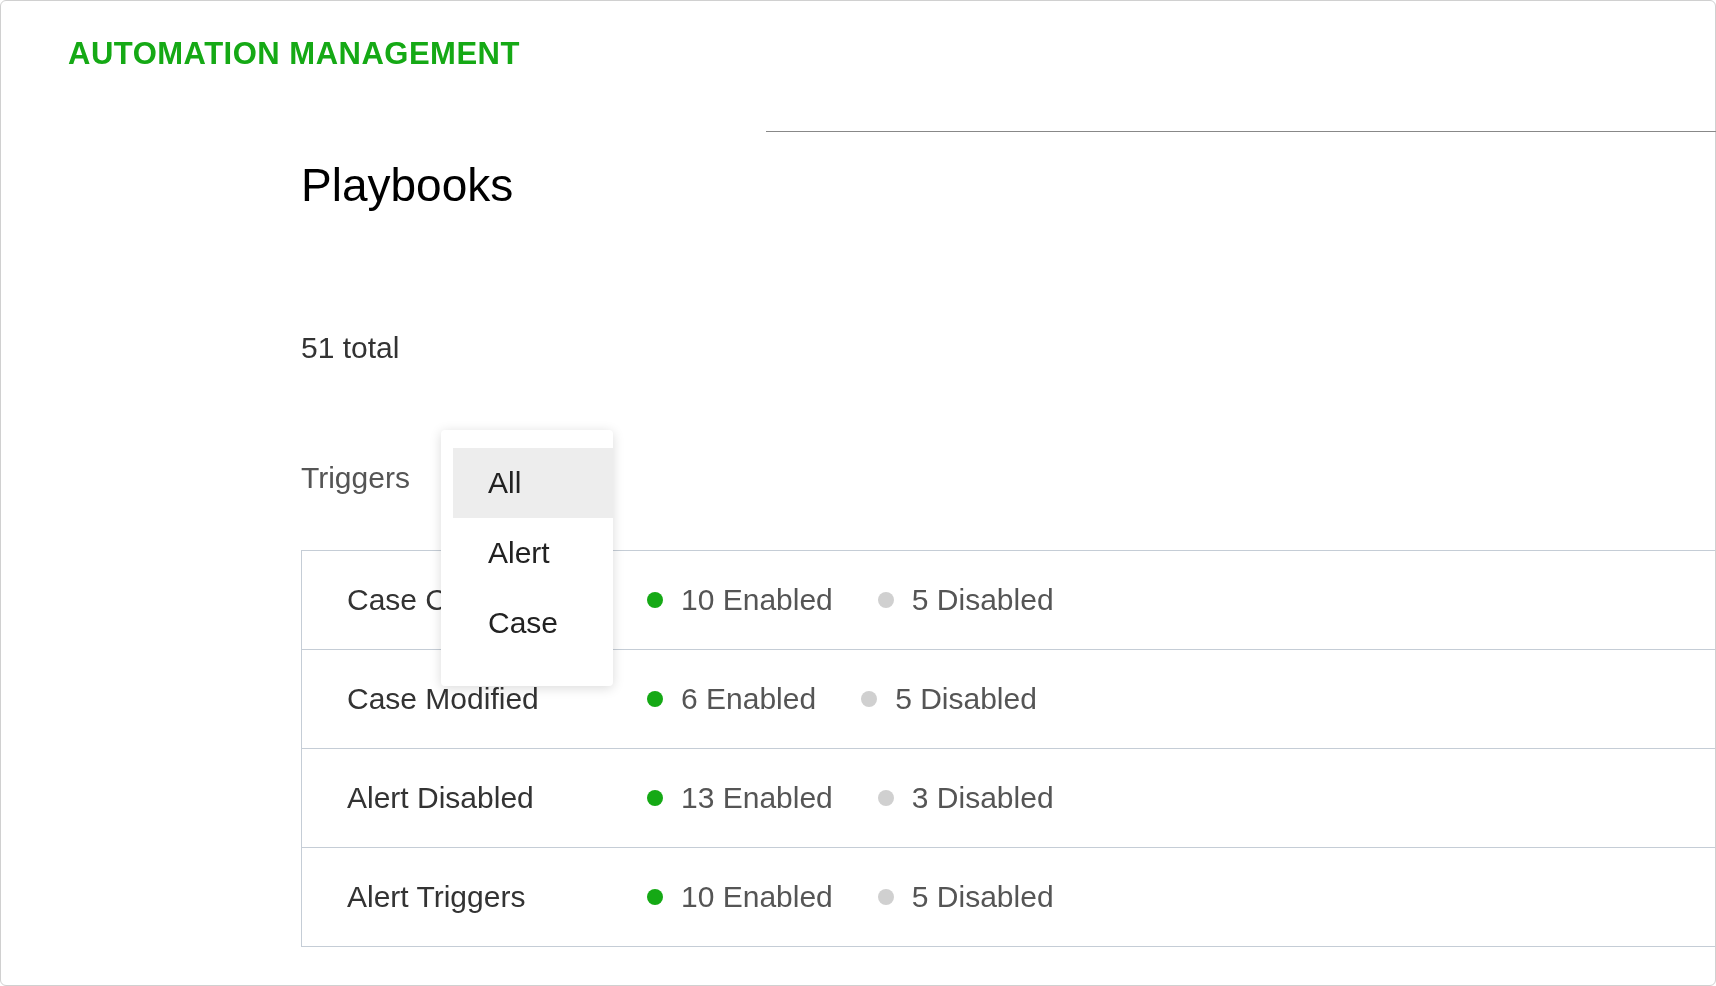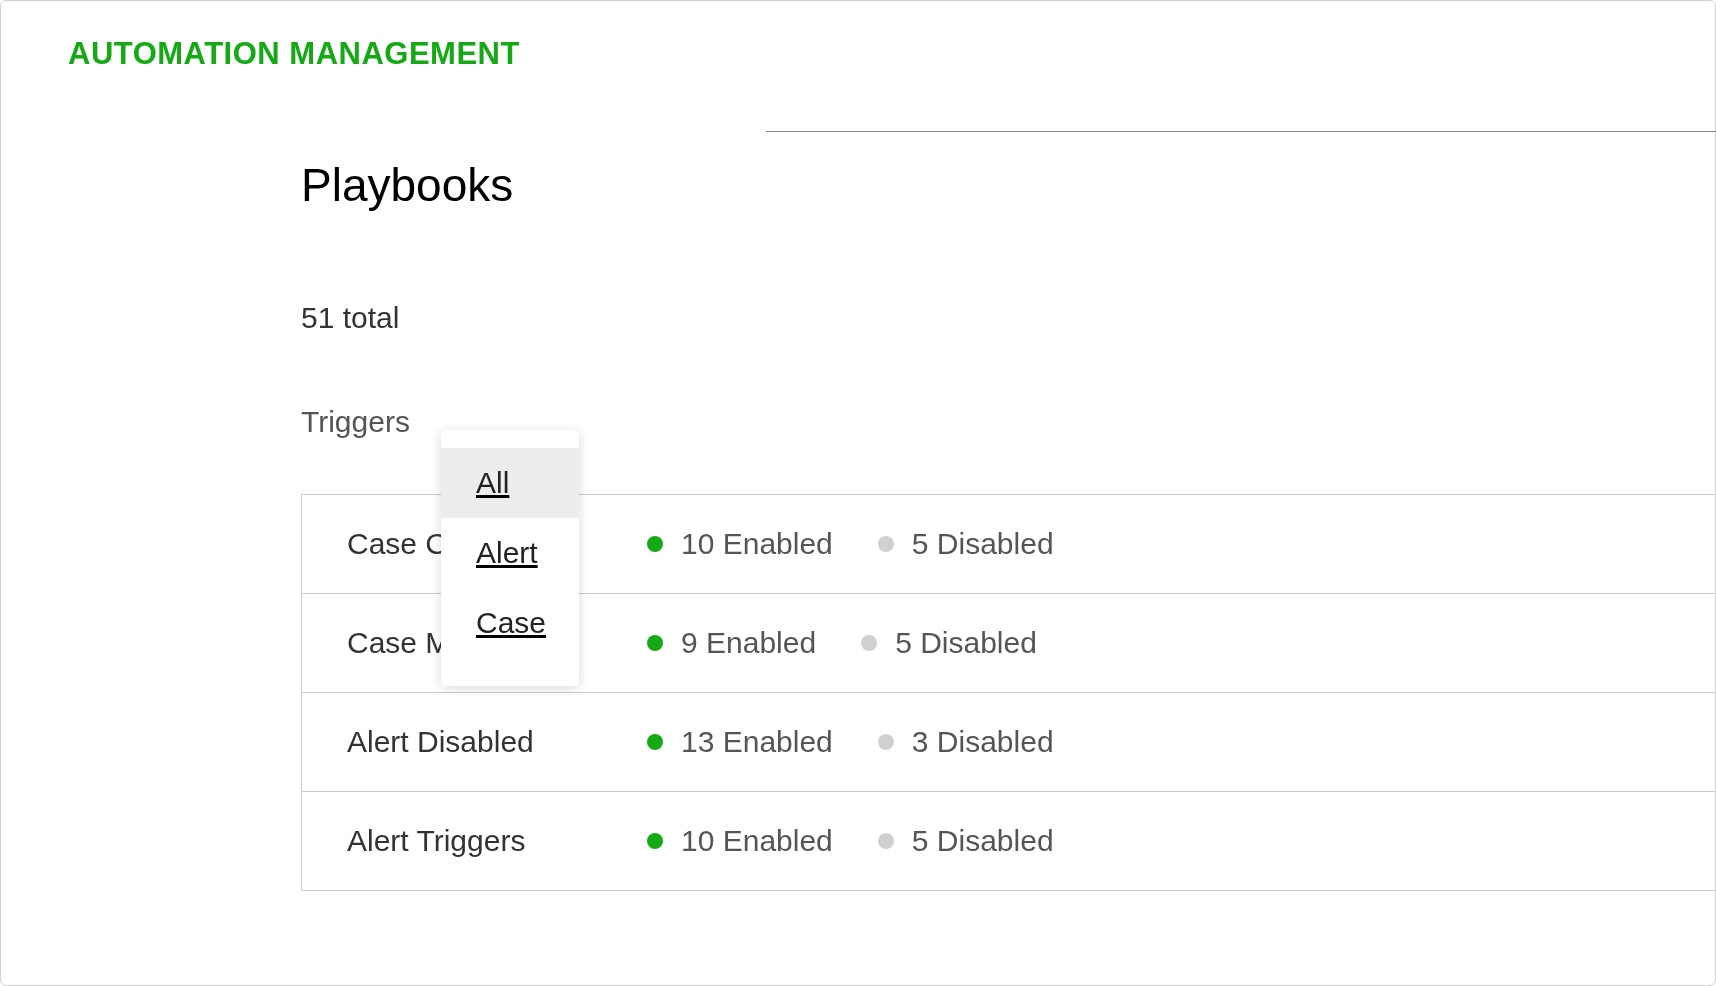--- a/index.html
+++ b/index.html
@@ -37,47 +37,46 @@
     
     .content {
       padding: 86px 0 0 300px;
       position: relative;
     }
     
     .page-title {
       font-size: 46px;
       font-weight: 400;
       color: #000;
-      margin-bottom: 89px;
+      margin-bottom: 119px;
     }
     
     .total-text {
       font-size: 30px;
       color: #333;
-      margin-bottom: 70px;
+      margin-bottom: 96px;
     }
     
     .triggers-label {
       font-size: 30px;
       color: #555;
       display: inline-block;
       text-align: center;
     }
     
     .dropdown {
       position: absolute;
       top: 358px;
       left: 440px;
       background: #fff;
       border-radius: 4px;
       box-shadow: 0 2px 12px rgba(0,0,0,0.15);
-      width: 138px;
+      width: 172px;
       z-index: 100;
-      padding: 18px 0 28px 0;
-      text-decoration: underline;
+      padding: 18px 0 28px 12px;
     }
     
     .dropdown-item {
       padding: 18px 0 18px 35px;
       font-size: 30px;
       color: #222;
       cursor: pointer;
     }
     
     .dropdown-item.selected {
@@ -160,21 +159,21 @@
       <div class="status-group">
         <div class="dot dot-gray"></div>
         <div class="status-text">5 Disabled</div>
       </div>
     </div>
 
     <div class="table-row">
       <div class="row-name">Case Modified</div>
       <div class="status-group">
         <div class="dot dot-green"></div>
-        <div class="status-text">9 Enabled</div>
+        <div class="status-text">6 Enabled</div>
       </div>
       <div class="status-group">
         <div class="dot dot-gray"></div>
         <div class="status-text">5 Disabled</div>
       </div>
     </div>
 
     <div class="table-row">
       <div class="row-name">Alert Disabled</div>
       <div class="status-group">

